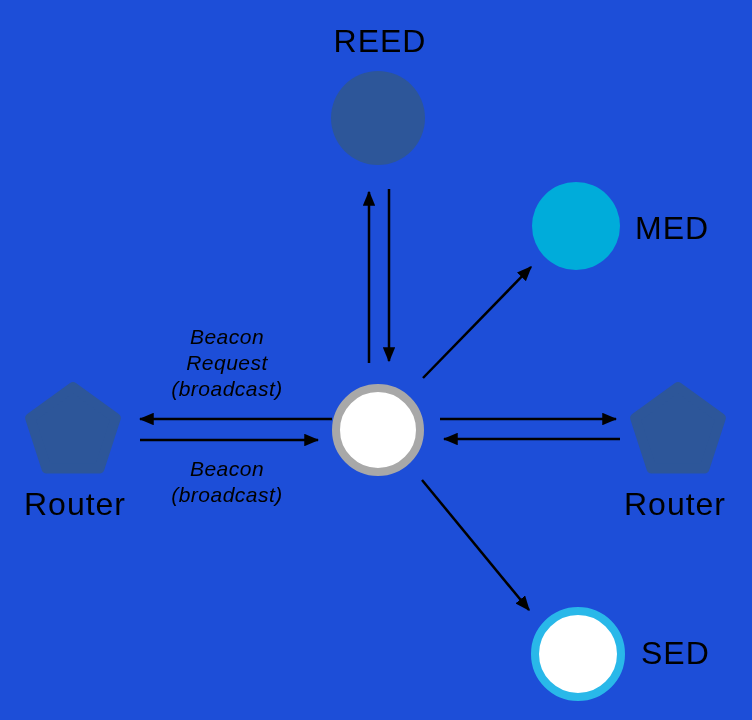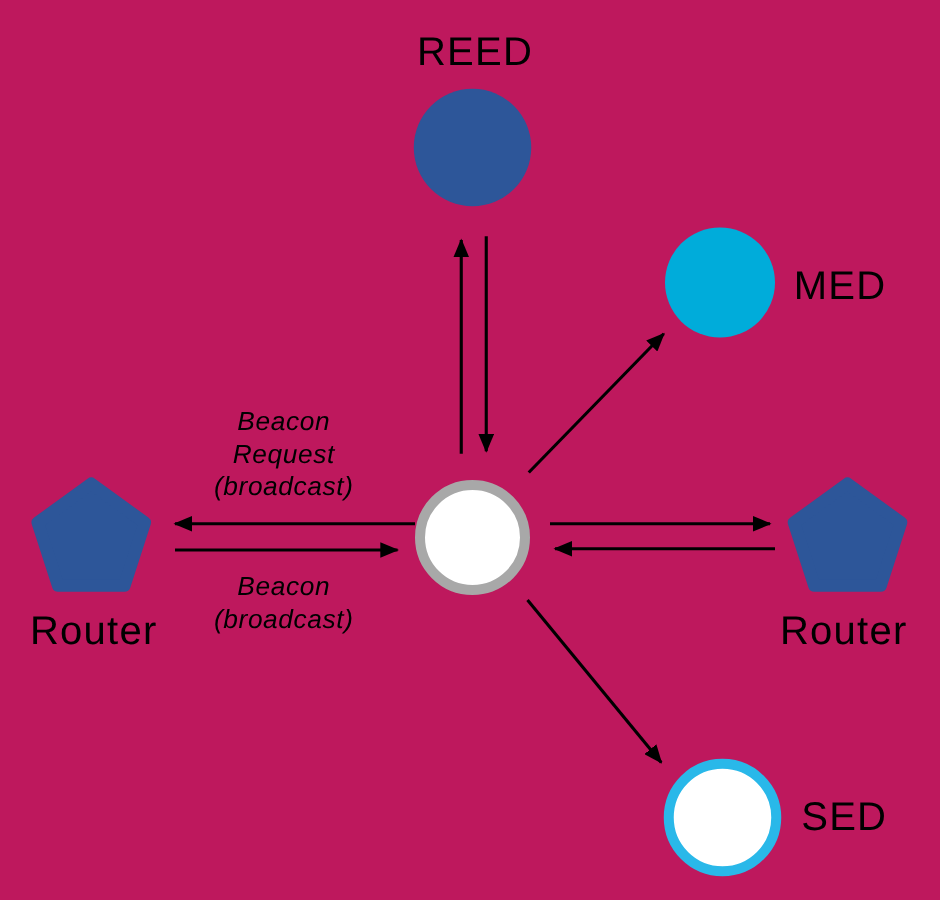--- a/index.html
+++ b/index.html
@@ -7,21 +7,21 @@
     padding: 0;
     background: #ffffff;
     width: 752px;
     height: 720px;
     overflow: hidden;
   }
   .stage {
     position: relative;
     width: 752px;
     height: 720px;
-    background: #be185d;
+    background: #1d4ed8;
   }
   svg {
     display: block;
   }
   text {
     font-family: "Liberation Sans", "DejaVu Sans", sans-serif;
     fill: #000000;
   }
   .node-label {
     font-size: 32px;

